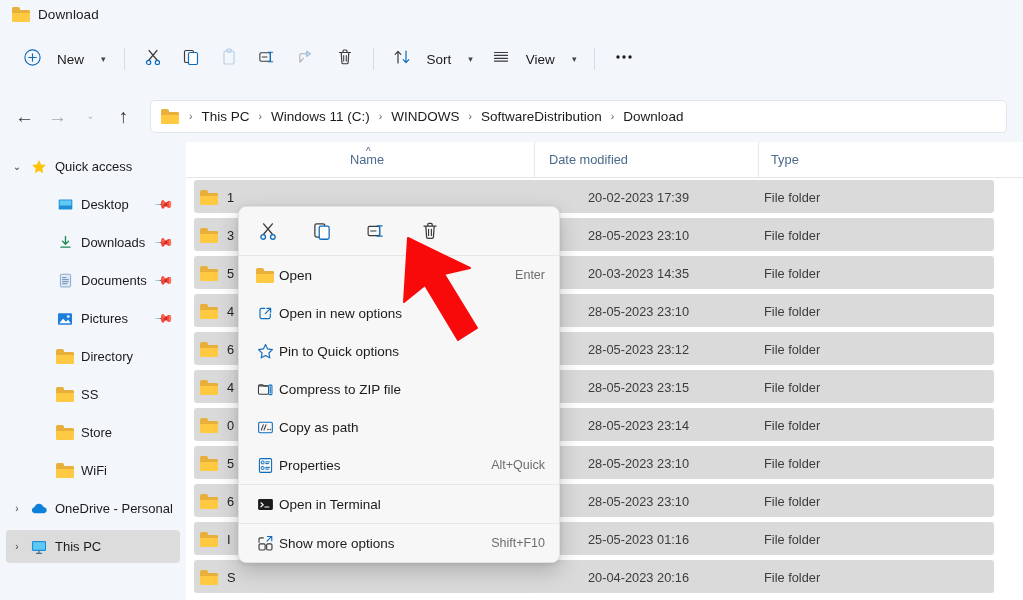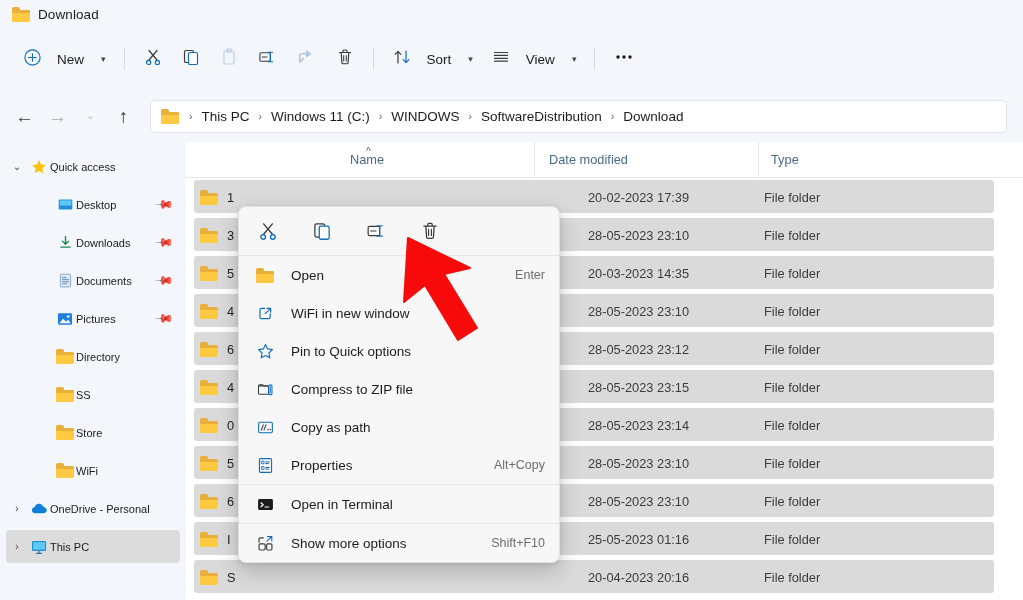--- a/index.html
+++ b/index.html
@@ -57,21 +57,21 @@
   }
   .nav-item {
     height:33px; display:flex; align-items:center; border-radius:4px;
     margin:0 6px 5px 6px; padding-right:8px; position:relative;
   }
   .nav-item.selected { background:#dcdcdc; }
   .nav-exp { width:22px; display:flex; align-items:center; justify-content:center; flex:0 0 22px; }
   .nav-exp span { font-size:10px; color:#444; line-height:1; display:inline-block; }
   .nav-indent { flex:0 0 26px; }
   .nav-ico { width:22px; flex:0 0 22px; display:flex; align-items:center; justify-content:center; }
-  .nav-label { font-size:11px; color:#1b1b1b; white-space:nowrap; }
+  .nav-label { font-size:13px; color:#1b1b1b; margin-left:5px; white-space:nowrap; }
   .pin { margin-left:auto; font-size:12px; color:#8a8f96; transform:rotate(45deg); }
 
   
   .listpane { position:absolute; left:186px; top:142px; width:837px; height:458px; background:#fff; }
   .colhead {
     position:absolute; left:0; top:0; width:837px; height:36px;
     display:flex; align-items:center; border-bottom:1px solid #e6e6e6; background:#fff;
   }
   .col { font-size:12.8px; color:#4a6a8a; position:relative; height:36px; display:flex; align-items:center; padding-left:14px; }
   .col + .col { border-left:1px solid #e8e8e8; }
@@ -103,21 +103,21 @@
     box-shadow:0 8px 22px rgba(0,0,0,.20), 0 1px 4px rgba(0,0,0,.10);
     overflow:hidden;
   }
   .ctx-iconbar { height:48px; display:flex; align-items:center; padding-left:14px; gap:24px; }
   .ctx-iconbtn { width:30px; height:30px; display:flex; align-items:center; justify-content:center; border-radius:5px; }
   .ctx-divider { height:1px; background:#e6e6e6; margin:0 0; }
   .ctx-item {
     height:38px; display:flex; align-items:center; padding-left:14px; padding-right:14px;
   }
   .ctx-ico { width:24px; flex:0 0 24px; display:flex; align-items:center; justify-content:center; }
-  .ctx-label { font-size:13.5px; color:#1b1b1b; margin-left:14px; white-space:nowrap; }
+  .ctx-label { font-size:13.5px; color:#1b1b1b; margin-left:2px; white-space:nowrap; }
   .ctx-accel { margin-left:auto; font-size:12.5px; color:#6d6d6d; }
 
   
   .redarrow { position:absolute; left:380px; top:228px; pointer-events:none; }
 </style>
 </head>
 <body>
 
 <div id="app">
 
@@ -623,21 +623,21 @@
           <span class="ctx-label">Open</span>
           <span class="ctx-accel">Enter</span>
         </div>
         <div class="ctx-item">
           <span class="ctx-ico">
             <svg width="19" height="19" viewBox="0 0 20 20">
               <path d="M4.2 6.2a1.6 1.6 0 011.6-1.6h3.4M4.2 6.2v7.6a1.6 1.6 0 001.6 1.6h7.6a1.6 1.6 0 001.6-1.6v-3.4" fill="none" stroke="#0f6cbd" stroke-width="1.25" stroke-linecap="round"></path>
               <path d="M11.4 4.6h4v4M15.4 4.6l-5.6 5.6" fill="none" stroke="#0f6cbd" stroke-width="1.25" stroke-linecap="round" stroke-linejoin="round"></path>
             </svg>
           </span>
-          <span class="ctx-label">WiFi in new window</span>
+          <span class="ctx-label">Open in new options</span>
         </div>
         <div class="ctx-item">
           <span class="ctx-ico">
             <svg width="19" height="19" viewBox="0 0 20 20">
               <path d="M10 2.6l2.2 4.7 5.1.7-3.7 3.6.9 5.1L10 14.3 5.5 16.7l.9-5.1-3.7-3.6 5.1-.7z" fill="none" stroke="#0f6cbd" stroke-width="1.2" stroke-linejoin="round"></path>
             </svg>
           </span>
           <span class="ctx-label">Pin to Quick options</span>
         </div>
         <div class="ctx-item">
@@ -666,21 +666,21 @@
           <span class="ctx-ico">
             <svg width="19" height="19" viewBox="0 0 20 20">
               <rect x="3.6" y="2.8" width="12.8" height="14.4" rx="1.4" fill="none" stroke="#0f6cbd" stroke-width="1.15"></rect>
               <rect x="5.6" y="5.4" width="2.8" height="2.8" rx="0.6" fill="none" stroke="#0f6cbd" stroke-width="1.05"></rect>
               <path d="M10.2 6.2h4M10.2 8h3" stroke="#0f6cbd" stroke-width="1.05" stroke-linecap="round"></path>
               <rect x="5.6" y="11.2" width="2.8" height="2.8" rx="0.6" fill="none" stroke="#0f6cbd" stroke-width="1.05"></rect>
               <path d="M10.2 12h4M10.2 13.8h3" stroke="#0f6cbd" stroke-width="1.05" stroke-linecap="round"></path>
             </svg>
           </span>
           <span class="ctx-label">Properties</span>
-          <span class="ctx-accel">Alt+Copy</span>
+          <span class="ctx-accel">Alt+Quick</span>
         </div>
         <div class="ctx-divider"></div>
         <div class="ctx-item">
           <span class="ctx-ico">
             <svg width="19" height="19" viewBox="0 0 20 20">
               <rect x="2.2" y="4.2" width="15.6" height="11.6" rx="1.5" fill="#1b1b1b"></rect>
               <path d="M5.2 8.2l2.4 2.1-2.4 2.1" fill="none" stroke="#ffffff" stroke-width="1.25" stroke-linecap="round" stroke-linejoin="round"></path>
               <path d="M9.4 12.6h4" stroke="#ffffff" stroke-width="1.25" stroke-linecap="round"></path>
             </svg>
           </span>

